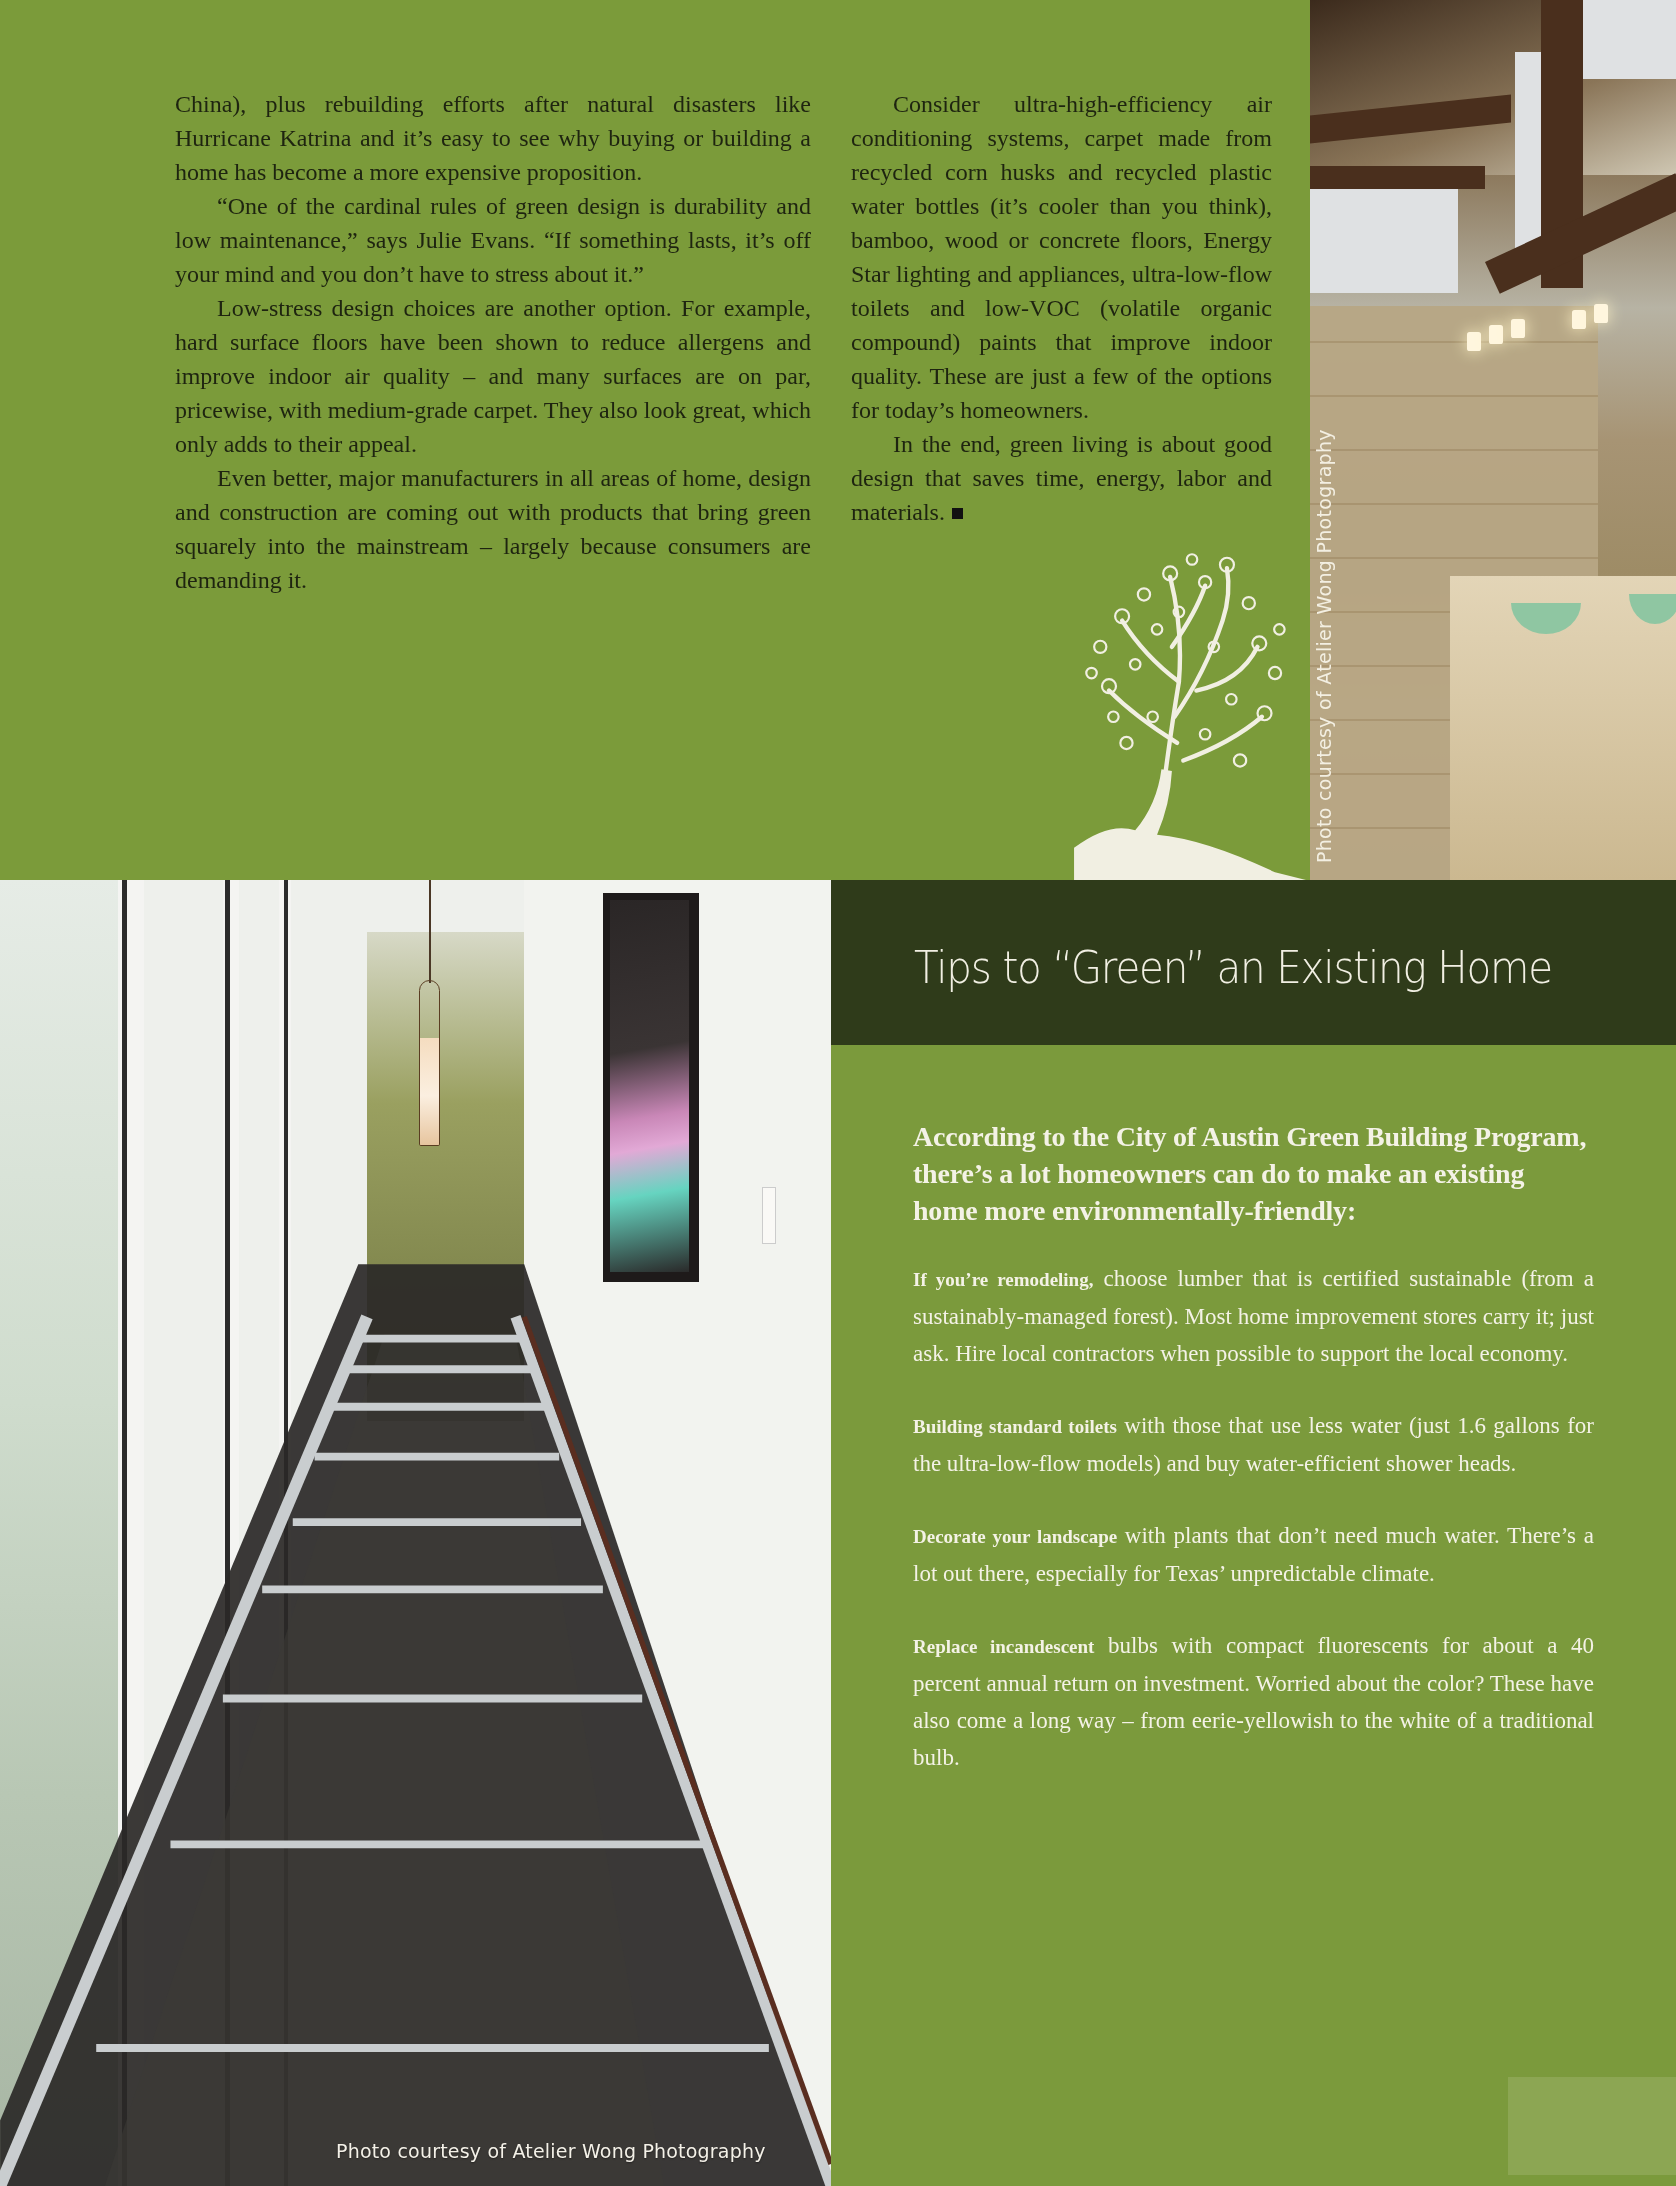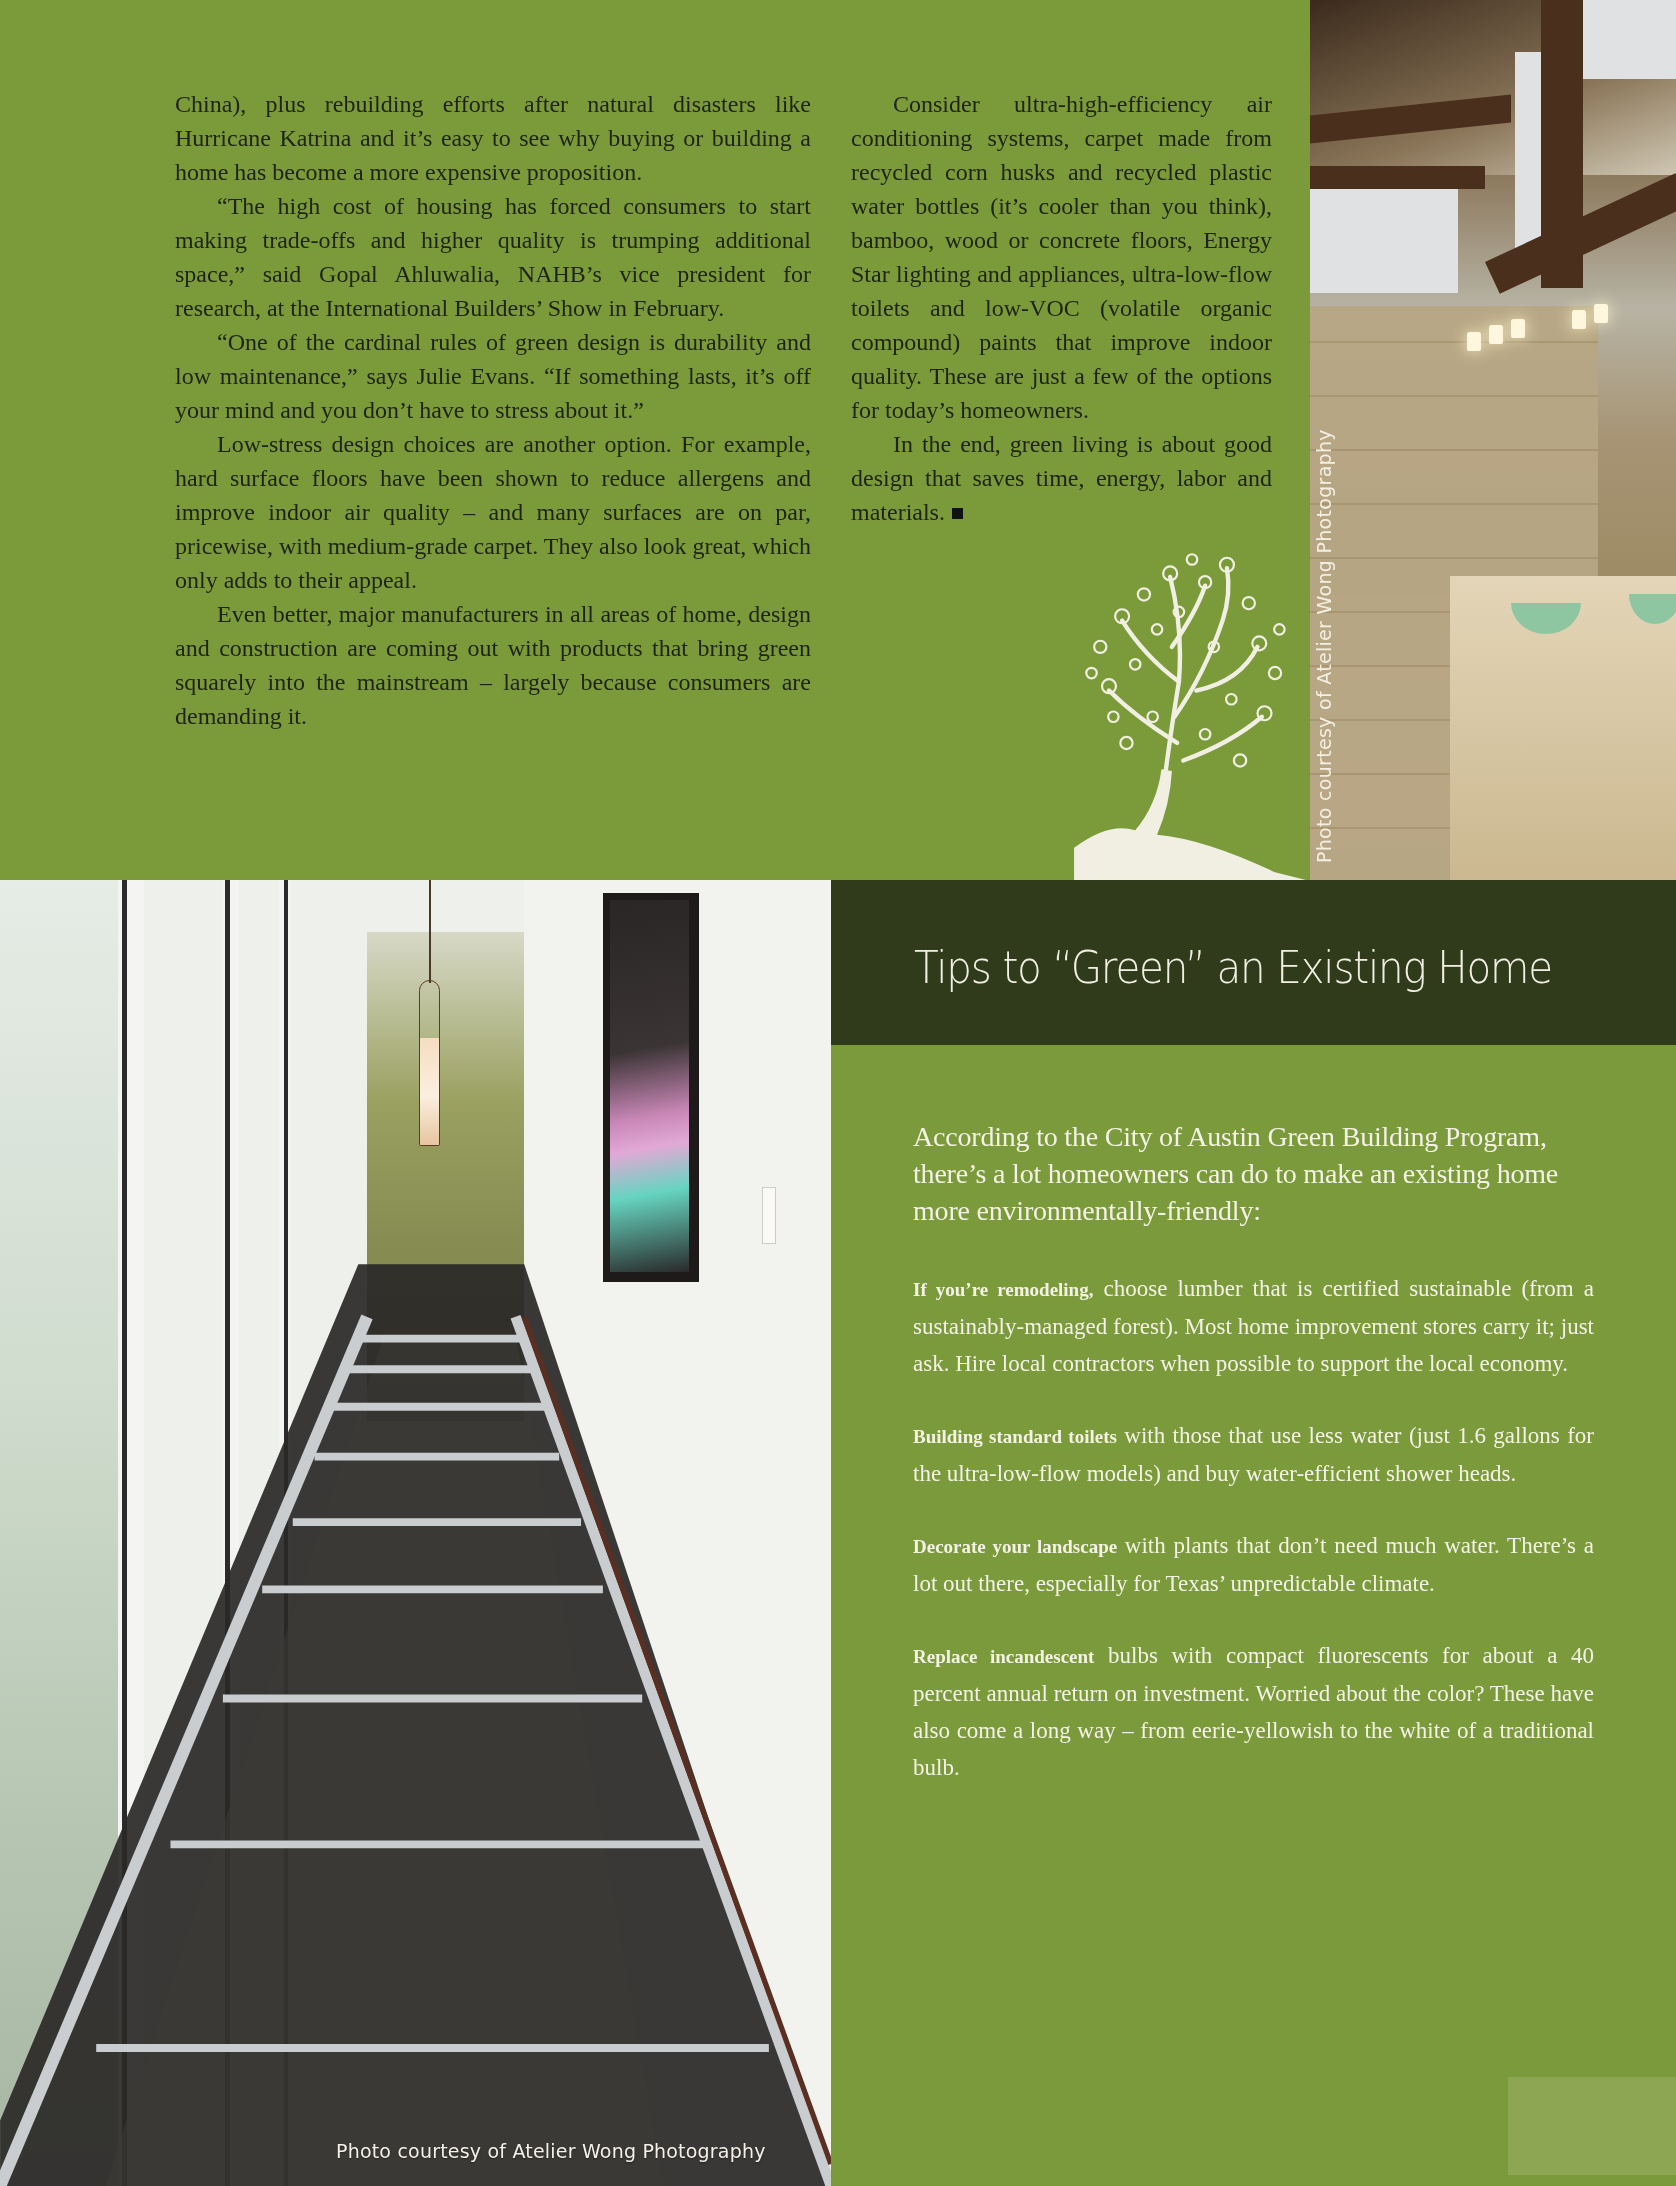--- a/index.html
+++ b/index.html
@@ -48,34 +48,33 @@
     .corridor .lampcord { position: absolute; left: 429px; top: 0; width: 1.7px; height: 103px; background: #4b3826; }
     .corridor .floor { position: absolute; left: 0; top: 0; width: 831px; height: 1306px; }
     .corridor .switch { position: absolute; background: #faf9f6; border: 0.9px solid #ccc; }
     .caption-h { position: absolute; left: 336px; top: 2140px; font-family: "DejaVu Sans", "Liberation Sans", sans-serif; font-size: 19px; color: #f4f1e8; white-space: nowrap; letter-spacing: 0.2px; text-shadow: 0 0.9px 1.7px rgba(0,0,0,.4); }
 
     
     .banner { position: absolute; left: 831px; top: 880px; width: 846px; height: 165px; background: #2f3b1a; }
     .banner-title { position: absolute; left: 83px; top: 63px; font-family: "DejaVu Sans", sans-serif; font-weight: 200; font-size: 44px; line-height: 49px; color: #f1efe3; letter-spacing: -1.3px; white-space: nowrap; transform: scaleX(0.92); transform-origin: 0 0; }
     .tips { position: absolute; left: 831px; top: 1045px; width: 846px; height: 1141px; background: #7b9a3c; }
     .tips-body { position: absolute; left: 82px; top: 73px; width: 681px; color: #f4f2e6; }
-    .tips-intro { font-weight: normal; font-size: 28px; line-height: 37px; text-align: left; margin-bottom: 41px; letter-spacing: -0.2px; }
+    .tips-intro { font-weight: bold; font-size: 28px; line-height: 37px; text-align: left; margin-bottom: 31px; letter-spacing: -0.2px; }
     .tip { font-size: 23px; line-height: 37px; text-align: justify; margin-bottom: 35px; }
     .tip .lead { font-weight: bold; font-size: 19px; }
     .scan-patch { position: absolute; left: 1508px; top: 2077px; width: 169px; height: 98px; background: rgba(200,210,170,0.22); }
   </style>
 </head>
 <body>
 
 <div class="page">
 
   <div class="upper">
     <div class="col col-left">
       <p>China), plus rebuilding efforts after natural disasters like Hurricane Katrina and it’s easy to see why buying or building a home has become a more expensive proposition.</p>
-      <p class="ind">“The high cost of housing has forced consumers to start making trade-offs and higher quality is trumping additional space,” said Gopal Ahluwalia, NAHB’s vice president for research, at the International Builders’ Show in February.</p>
       <p class="ind">“One of the cardinal rules of green design is durability and low maintenance,” says Julie Evans. “If something lasts, it’s off your mind and you don’t have to stress about it.”</p>
       <p class="ind">Low-stress design choices are another option. For example, hard surface floors have been shown to reduce allergens and improve indoor air quality – and many surfaces are on par, pricewise, with medium-grade carpet. They also look great, which only adds to their appeal.</p>
       <p class="ind">Even better, major manufacturers in all areas of home, design and construction are coming out with products that bring green squarely into the mainstream – largely because consumers are demanding it.</p>
     </div>
 
     <div class="col col-right">
       <p class="ind">Consider ultra-high-efficiency air conditioning systems, carpet made from recycled corn husks and recycled plastic water bottles (it’s cooler than you think), bamboo, wood or concrete floors, Energy Star lighting and appliances, ultra-low-flow toilets and low-VOC (volatile organic compound) paints that improve indoor quality. These are just a few of the options for today’s homeowners.</p>
       <p class="ind"><span>In the end, green living is about good design that saves time, energy, labor and materials.</span><span class="end-mark"></span></p>
     </div>
 

